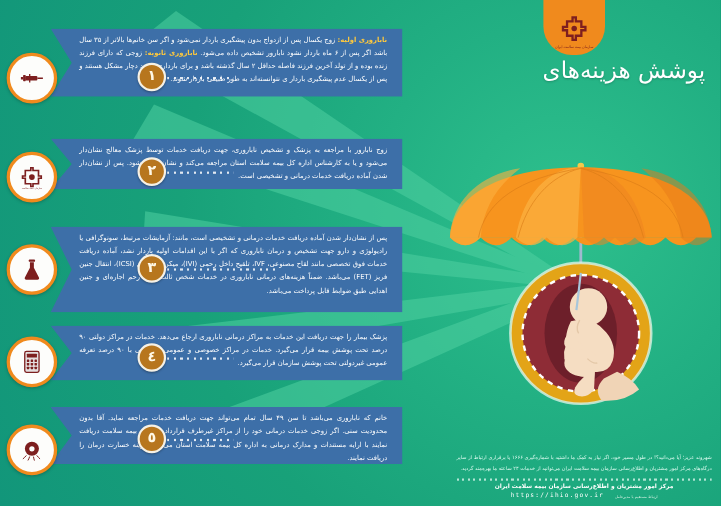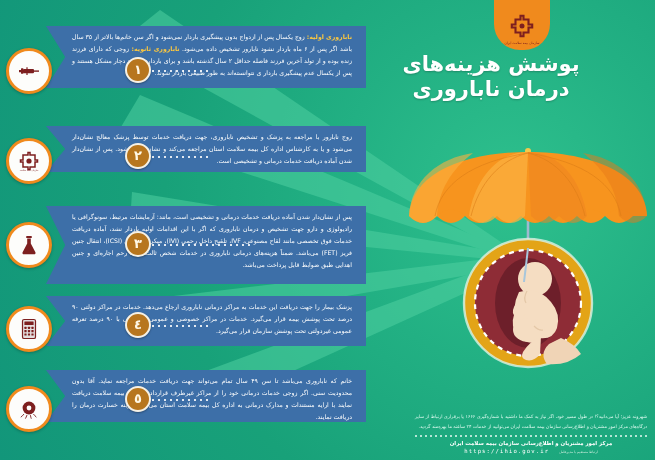--- a/index.html
+++ b/index.html
@@ -73,22 +73,22 @@
     background:#f08a1d;border-radius:0 0 26px 26px;
     z-index:9;
     display:flex;flex-direction:column;align-items:center;justify-content:flex-end;
     padding-bottom:5px;box-sizing:border-box;
   }
   #logo-tab .mark{width:26px;height:26px;}
   #logo-tab .mark-cap{font-size:3.2px;color:#7d1f1f;margin-top:2px;letter-spacing:.2px;}
 
   #title{
     position:absolute;right:14px;top:52px;width:300px;
-    text-align:center;color:#ffffff;z-index:9;
-    font-weight:bold;
+    text-align:right;color:#ffffff;z-index:9;
+    font-weight:normal;
     text-shadow:0 1px 2px rgba(0,0,0,.22);
   }
   #title .l1{font-size:21px;line-height:1.18;display:block;}
   #title .l2{font-size:21px;line-height:1.18;display:block;}
 
   
   #illus{position:absolute;left:395px;top:140px;width:260px;height:230px;z-index:7;}
 
   
   #footer{
@@ -228,21 +228,20 @@
       <g fill="none" stroke="#7d1f1f" stroke-width="2.1">
         <path d="M6.5 6.5h5V2.8h3v3.7h5v5h3.7v3h-3.7v5h-5v3.7h-3v-3.7h-5v-5H2.8v-3h3.7z"></path>
       </g>
       <circle cx="13" cy="13" r="2.5" fill="#7d1f1f"></circle>
     </svg>
     <div class="mark-cap">سازمان بیمه سلامت ایران</div>
   </div>
 
   <div id="title">
     <span class="l1">پوشش هزینه‌های</span>
-    <span class="l2">درمان ناباروری</span>
   </div>
 
   <div id="illus">
     <svg width="260" height="230" viewBox="0 0 260 230">
 
       <line x1="133" y1="16" x2="133" y2="104" stroke="#9fb9cf" stroke-width="2.6"></line>
       <circle cx="133" cy="11" r="3" fill="#f2c94c"></circle>
 
       <g>
         <path d="M14 76 C16 34 68 12 133 12 C198 12 250 34 252 76 Z" fill="#f7941e"></path>

